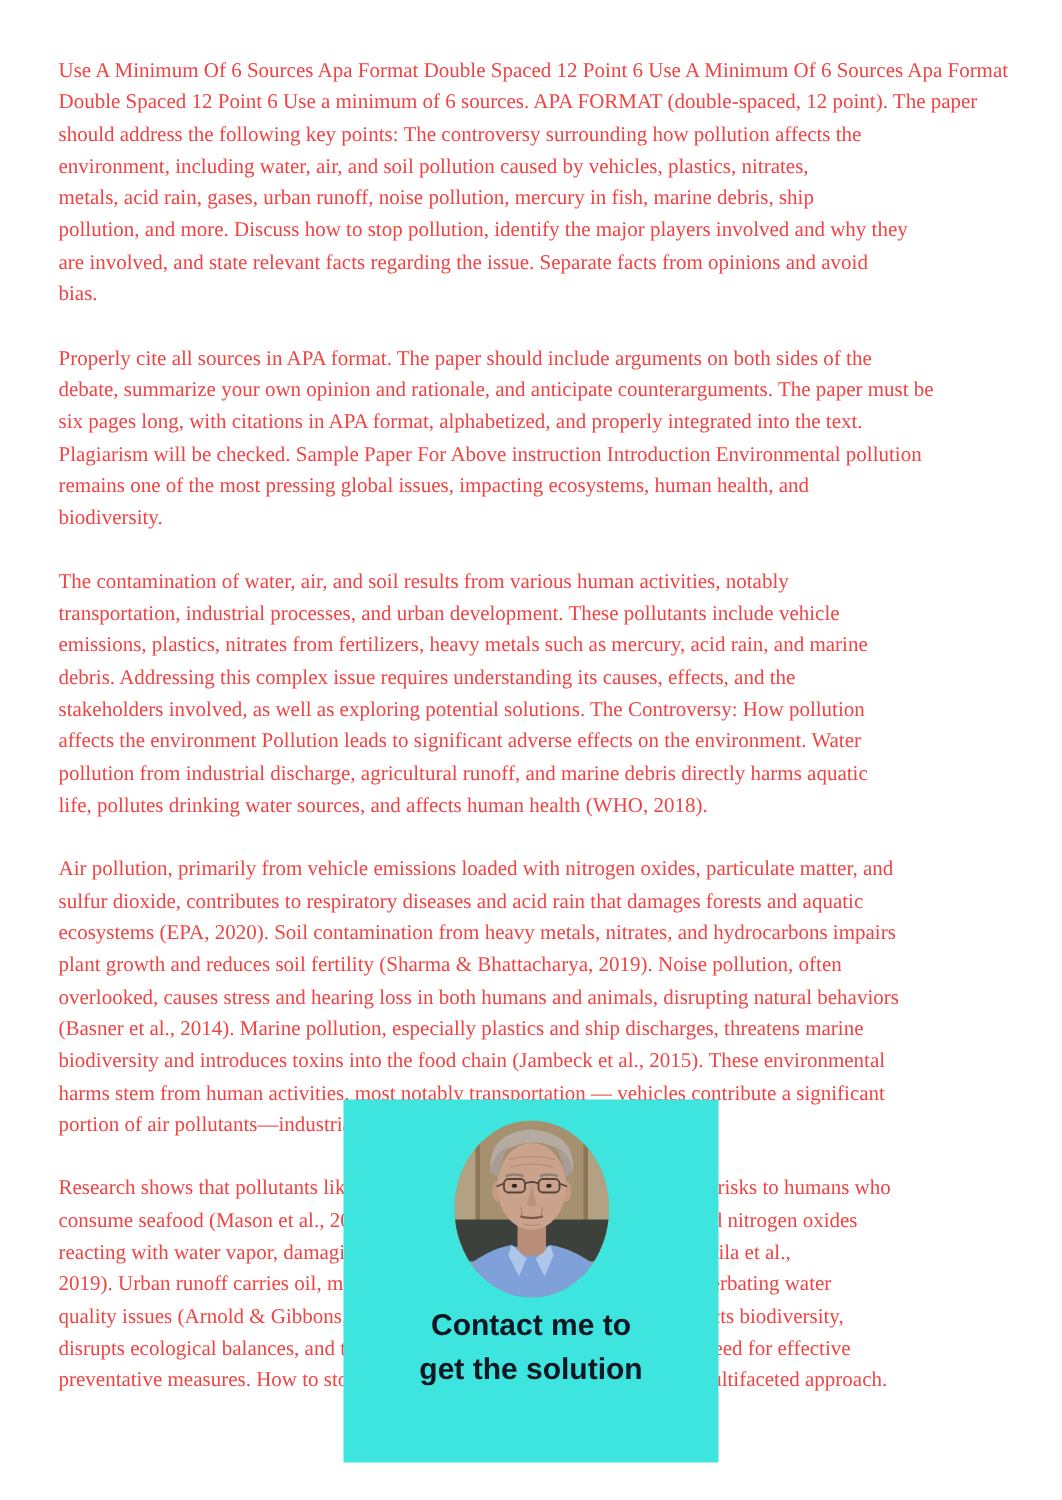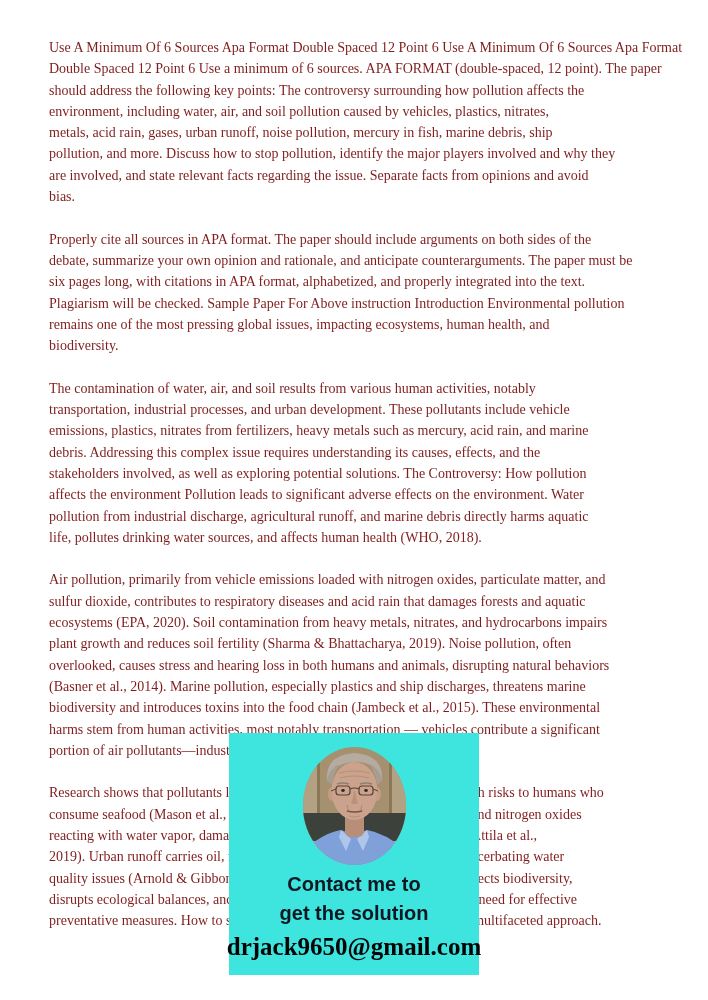--- a/index.html
+++ b/index.html
@@ -5,23 +5,23 @@
   html, body { margin: 0; padding: 0; }
   body {
     width: 708px; height: 1000px;
     background: #ffffff;
     overflow: hidden;
     position: relative;
     font-family: "Liberation Serif", serif;
   }
   .doc {
     position: absolute;
-    left: 49px; top: 37px;
+    left: 39px; top: 37px;
     width: 655px;
-    color: #7f1d1d;
+    color: #ef4444;
     font-size: 14px;
     line-height: 21.3px;
   }
   .para {
     margin: 0 0 21.3px 0;
     white-space: pre;        
   }
   
   .card {
     position: absolute;
@@ -136,14 +136,13 @@
         <ellipse cx="63" cy="43.5" rx="1.8" ry="1.4" fill="#2e2620"></ellipse>
         <path d="M51,44 Q50,52 48,56 Q51.5,58.5 55,56 Q53,52 52,44" fill="#bd9179"></path>
         <path d="M44,58 Q46,62 44,65 M59,58 Q57,62 59,65" stroke="#ab8069" stroke-width="0.8" fill="none"></path>
         <path d="M44,64 Q51.5,66 59,64" stroke="#7c5244" stroke-width="1.4" fill="none"></path>
         <path d="M46,69 Q51.5,71 57,69" stroke="#b08b75" stroke-width="0.8" fill="none"></path>
       </g>
     </svg>
   </div>
   <div class="contact">Contact me to
 get the solution</div>
-  <div class="email">drjack9650@gmail.com</div>
 </div>
 
 </body></html>

